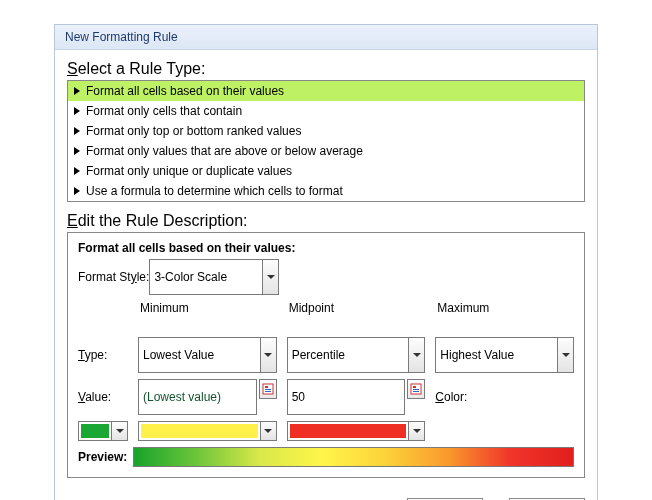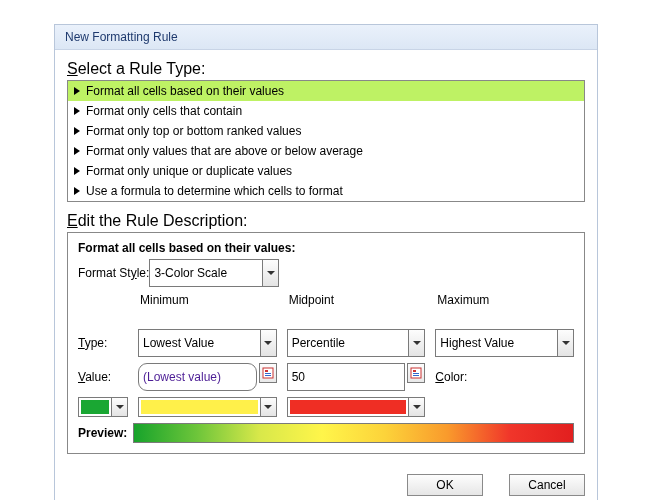--- a/index.html
+++ b/index.html
@@ -53,31 +53,31 @@
     margin-right: 2px;
   }
   .desc-label { margin-top: 10px; margin-bottom: 2px; }
   .desc-box {
     border: 1px solid #888;
     padding: 8px 10px 10px;
   }
   .desc-heading { font-weight: bold; margin-bottom: 4px; }
   .row { display: flex; align-items: center; }
   .combo, .textbox {
-    height: 28px;
+    height: 36px;
     border: 1px solid #7a7a7a;
     background: #fff;
     display: inline-flex;
     align-items: center;
     position: relative;
     font-size: 12px;
     padding: 0 18px 0 4px;
   }
   .textbox { padding-right: 4px; }
-  .textbox.disabled { color: #4c1d95; border-radius: 9px; }
+  .textbox.disabled { color: #14532d; }
   .combo .arrow, .dd-btn {
     position: absolute; right: 0; top: 0; bottom: 0;
     width: 16px;
     border-left: 1px solid #7a7a7a;
     background: linear-gradient(#fdfdfd,#e4e4e4);
     display: flex; align-items: center; justify-content: center;
   }
   .combo .arrow::after, .dd-btn::after {
     content: "";
     width: 0; height: 0;

